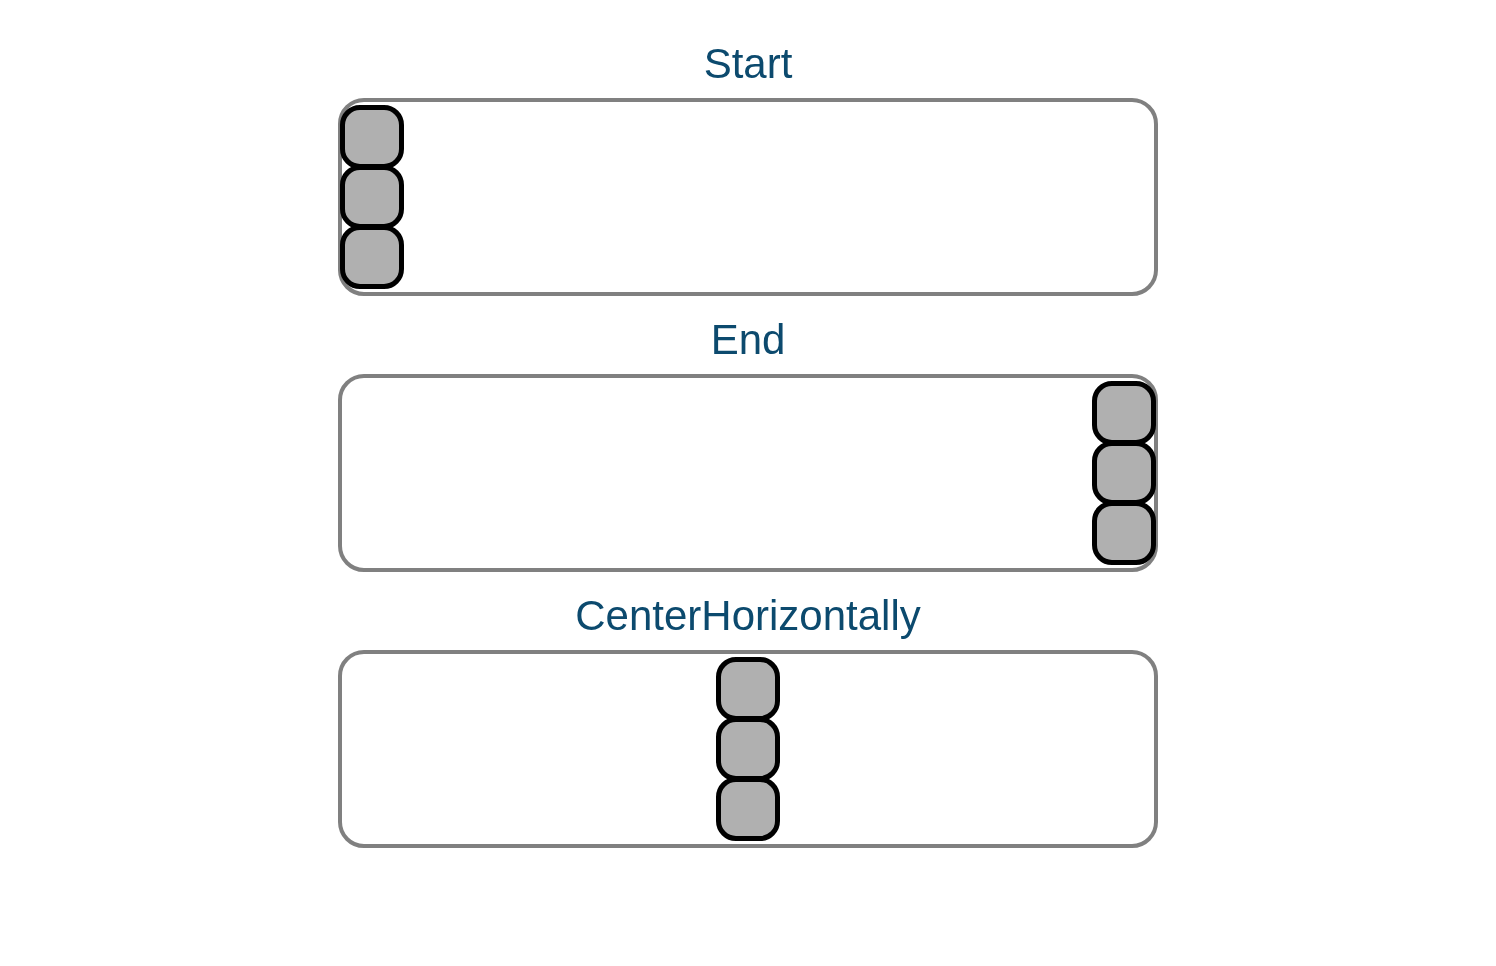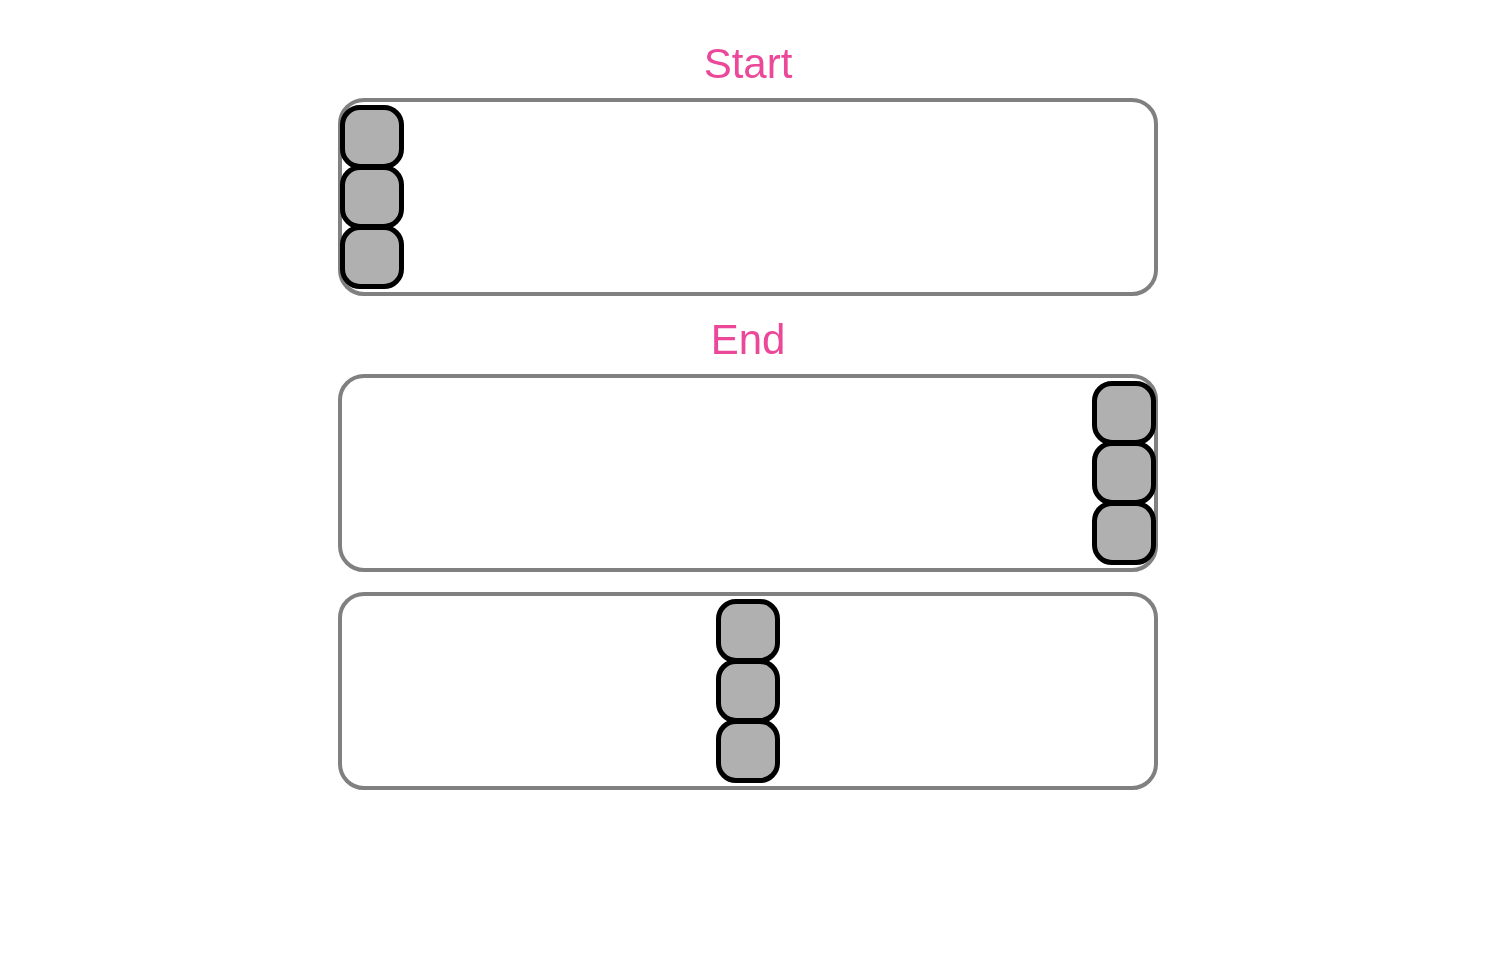--- a/index.html
+++ b/index.html
@@ -19,21 +19,21 @@
     }
     .section {
       display: flex;
       flex-direction: column;
       align-items: center;
       margin-bottom: 20px;
     }
     .section-label {
       font-size: 42px;
       font-weight: 400;
-      color: #ec4899;
+      color: #0c4a6e;
       margin-bottom: 10px;
     }
     .container {
       width: 820px;
       height: 198px;
       border: 4px solid #808080;
       border-radius: 26px;
       background: #ffffff;
       display: flex;
       flex-direction: column;
@@ -79,18 +79,19 @@
 <div class="section">
   <div class="section-label">End</div>
   <div class="container container-end">
     <div class="item"></div>
     <div class="item"></div>
     <div class="item"></div>
   </div>
 </div>
 
 <div class="section">
+  <div class="section-label">CenterHorizontally</div>
   <div class="container container-center">
     <div class="item"></div>
     <div class="item"></div>
     <div class="item"></div>
   </div>
 </div>
 
 </body></html>

